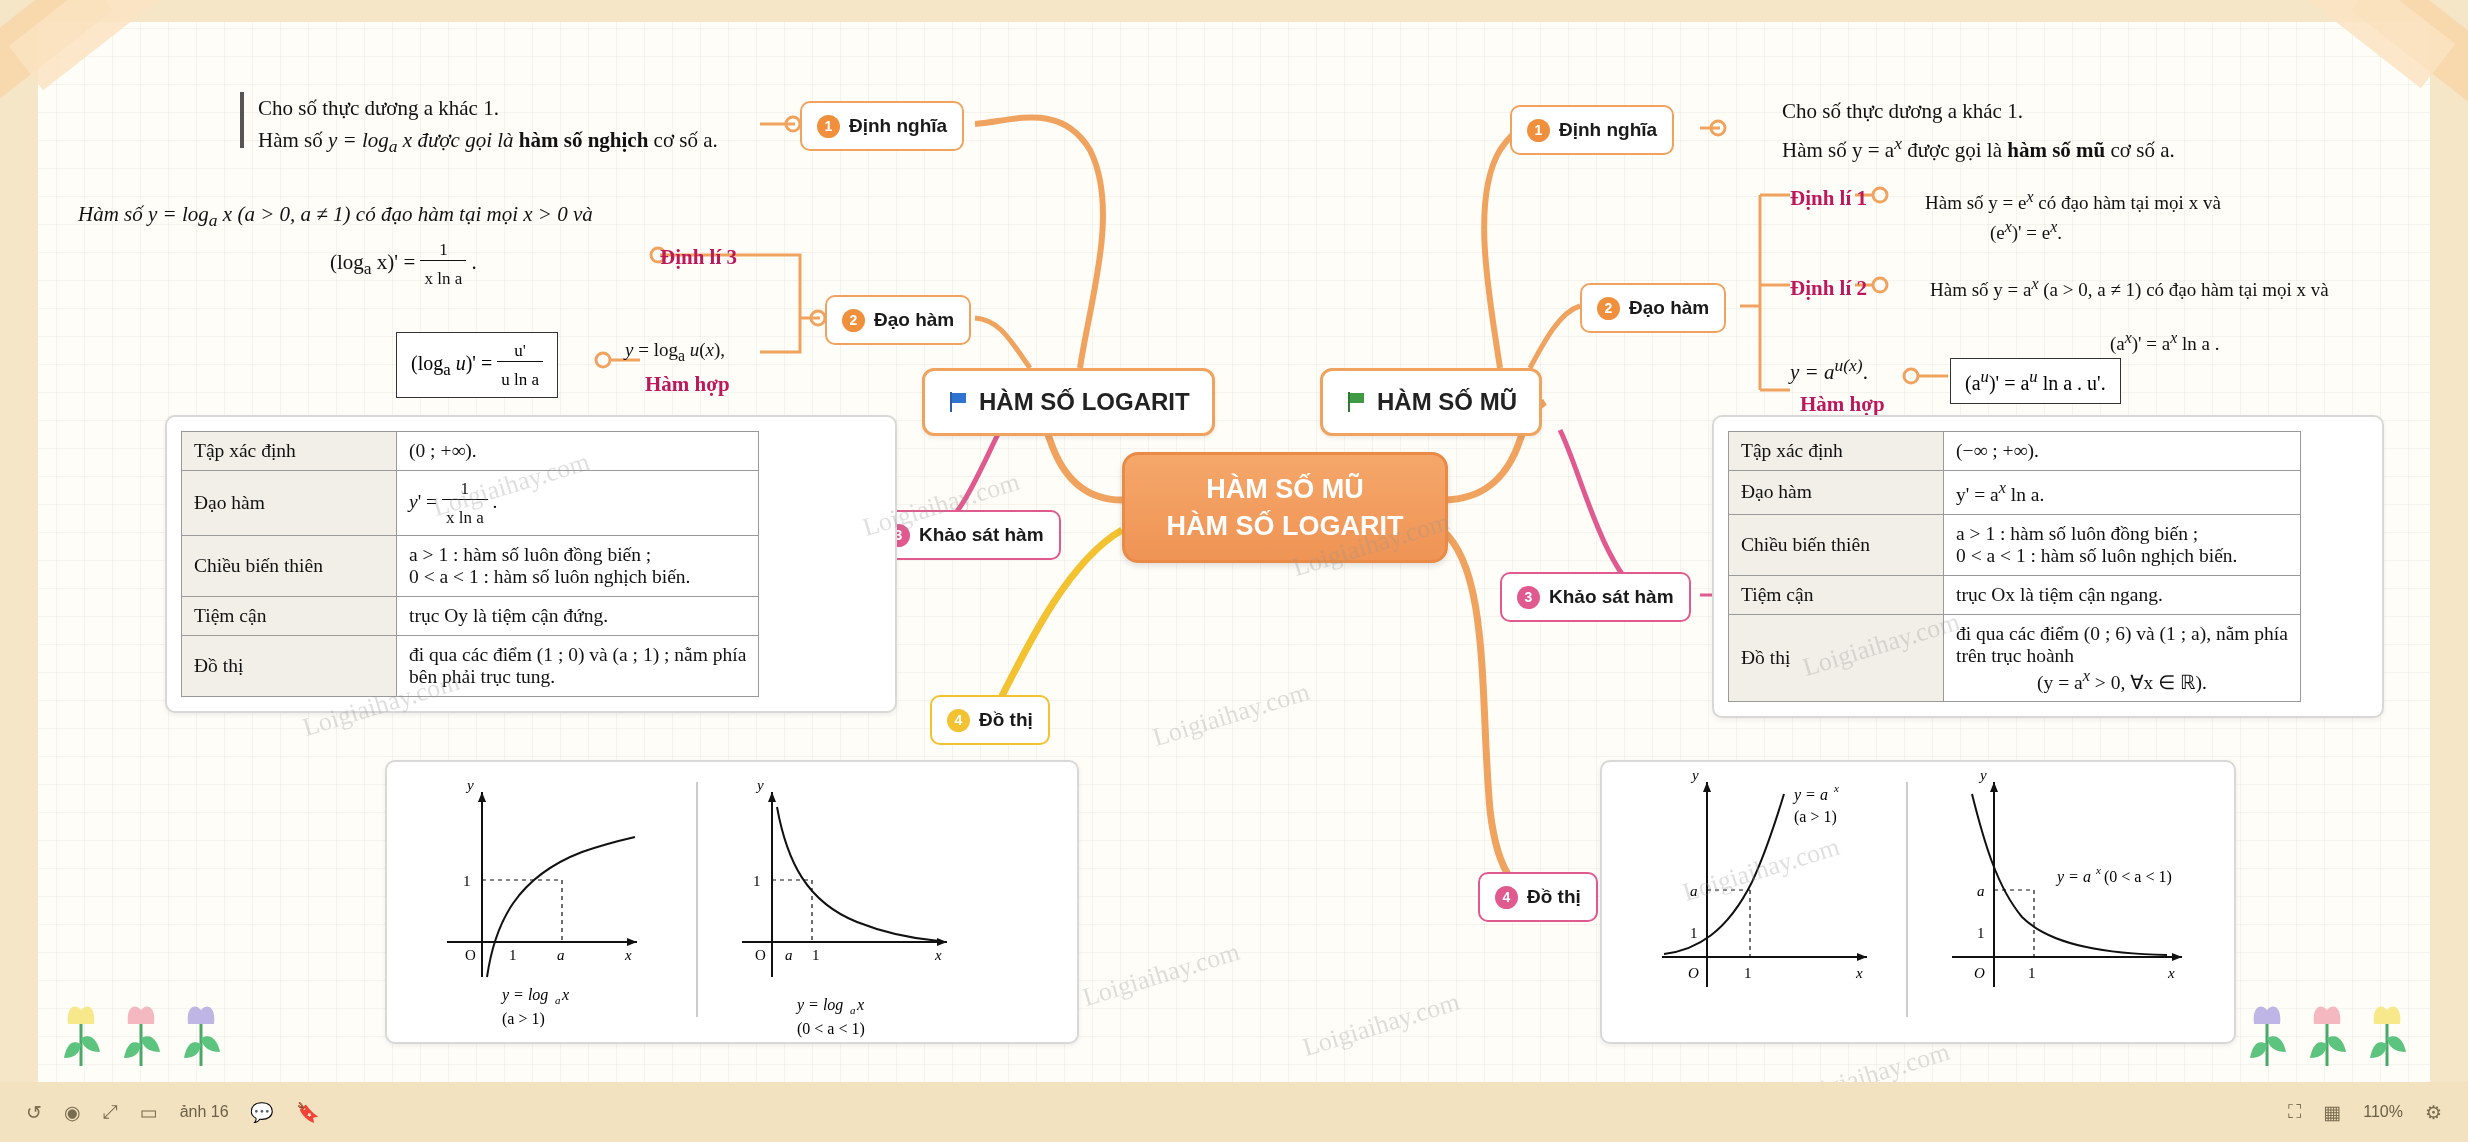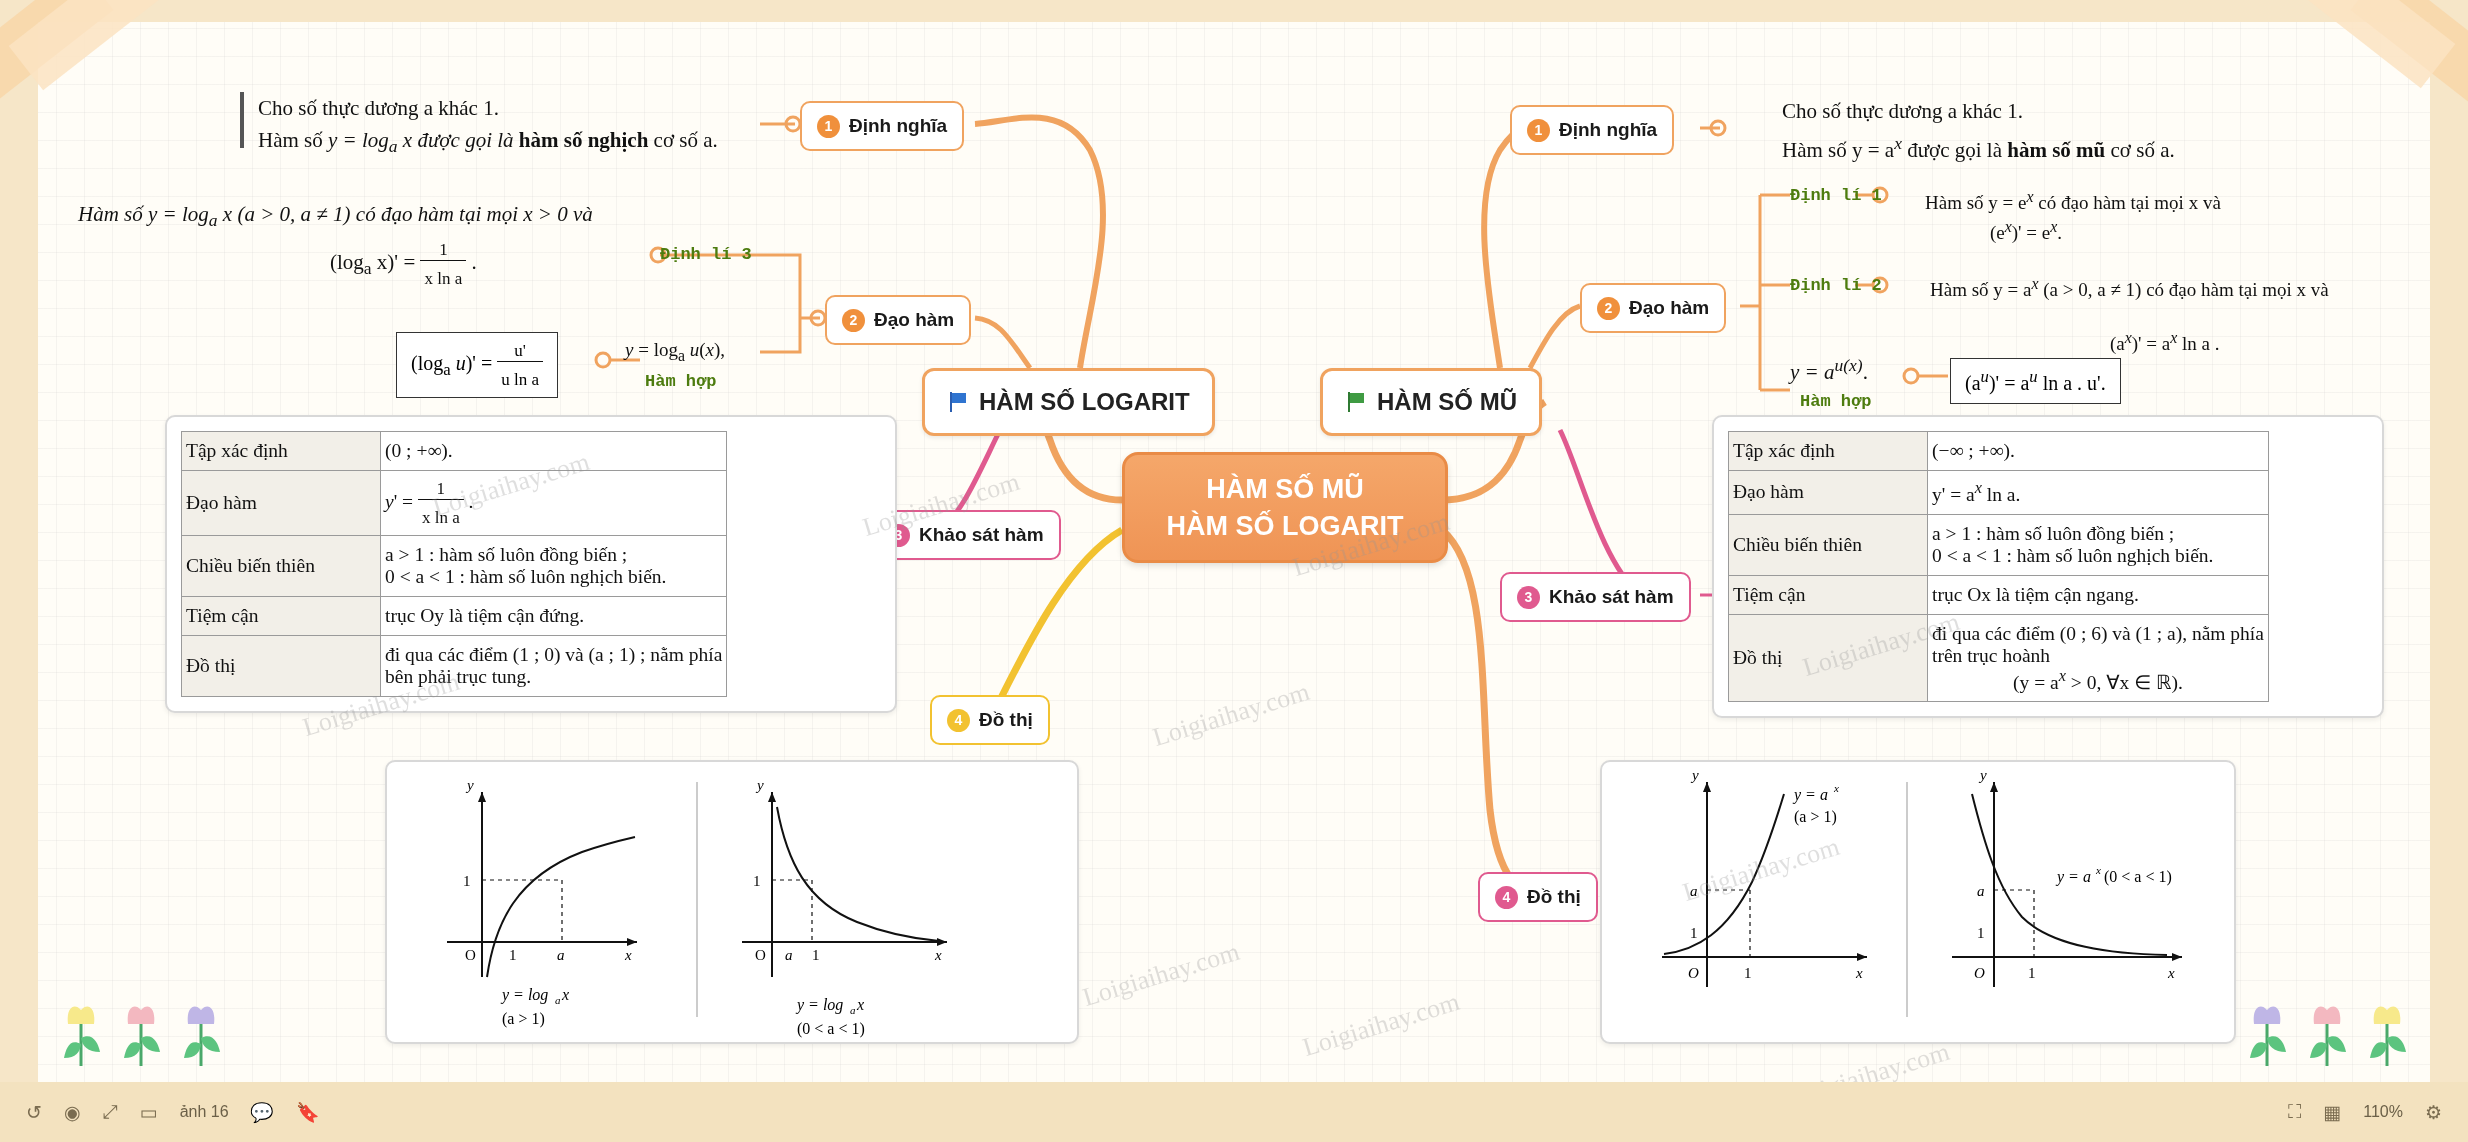--- a/index.html
+++ b/index.html
@@ -74,21 +74,21 @@
   .num{
     width:23px;height:23px;border-radius:50%;color:#fff;font-size:14px;
     display:flex;align-items:center;justify-content:center;flex:0 0 auto;
     font-family:"Liberation Sans", sans-serif;
   }
   .num.o{background:#f0903c;}
   .num.p{background:#e05a8f;}
   .num.y{background:#f2c230;}
 
   .mini-label{
-    position:absolute;font-family:Liberation Mono, monospace;font-weight:bold;font-size:17px;color:#4d7c0f;
+    position:absolute;font-family:Liberation Serif, serif;font-weight:bold;font-size:21px;color:#be185d;
     white-space:nowrap;
   }
 
   
   .txt{position:absolute;font-size:21px;color:#111;line-height:1.55;white-space:nowrap;}
   .txt.small{font-size:19px;}
   i{font-style:italic;}
   b{font-weight:bold;}
   .barline{position:absolute;width:4px;background:#555;}
 
@@ -96,21 +96,21 @@
     position:absolute;border:1.5px solid #333;background:#fff;padding:8px 14px;
     font-size:20px;white-space:nowrap;
   }
 
   
   .card{
     position:absolute;background:#fff;border:2px solid #d8d8d8;border-radius:10px;padding:14px;
     box-shadow:0 2px 5px rgba(0,0,0,.07);
   }
   table.props{border-collapse:collapse;font-size:19.5px;color:#111;}
-  table.props td{border:1px solid #9a9a9a;padding:8px 4px;vertical-align:middle;}
+  table.props td{border:1px solid #9a9a9a;padding:8px 12px;vertical-align:middle;}
   table.props td.k{background:#f2efe8;width:190px;font-weight:normal;}
   .frac{display:inline-block;text-align:center;vertical-align:middle;font-size:17px;line-height:1.15;}
   .frac .n{display:block;border-bottom:1px solid #111;padding:0 4px;}
   .frac .d{display:block;padding:0 4px;margin-top:8px;}
 
   
   .graphcard{
     position:absolute;background:#fff;border:2px solid #d8d8d8;border-radius:10px;
     box-shadow:0 2px 5px rgba(0,0,0,.07);
   }

